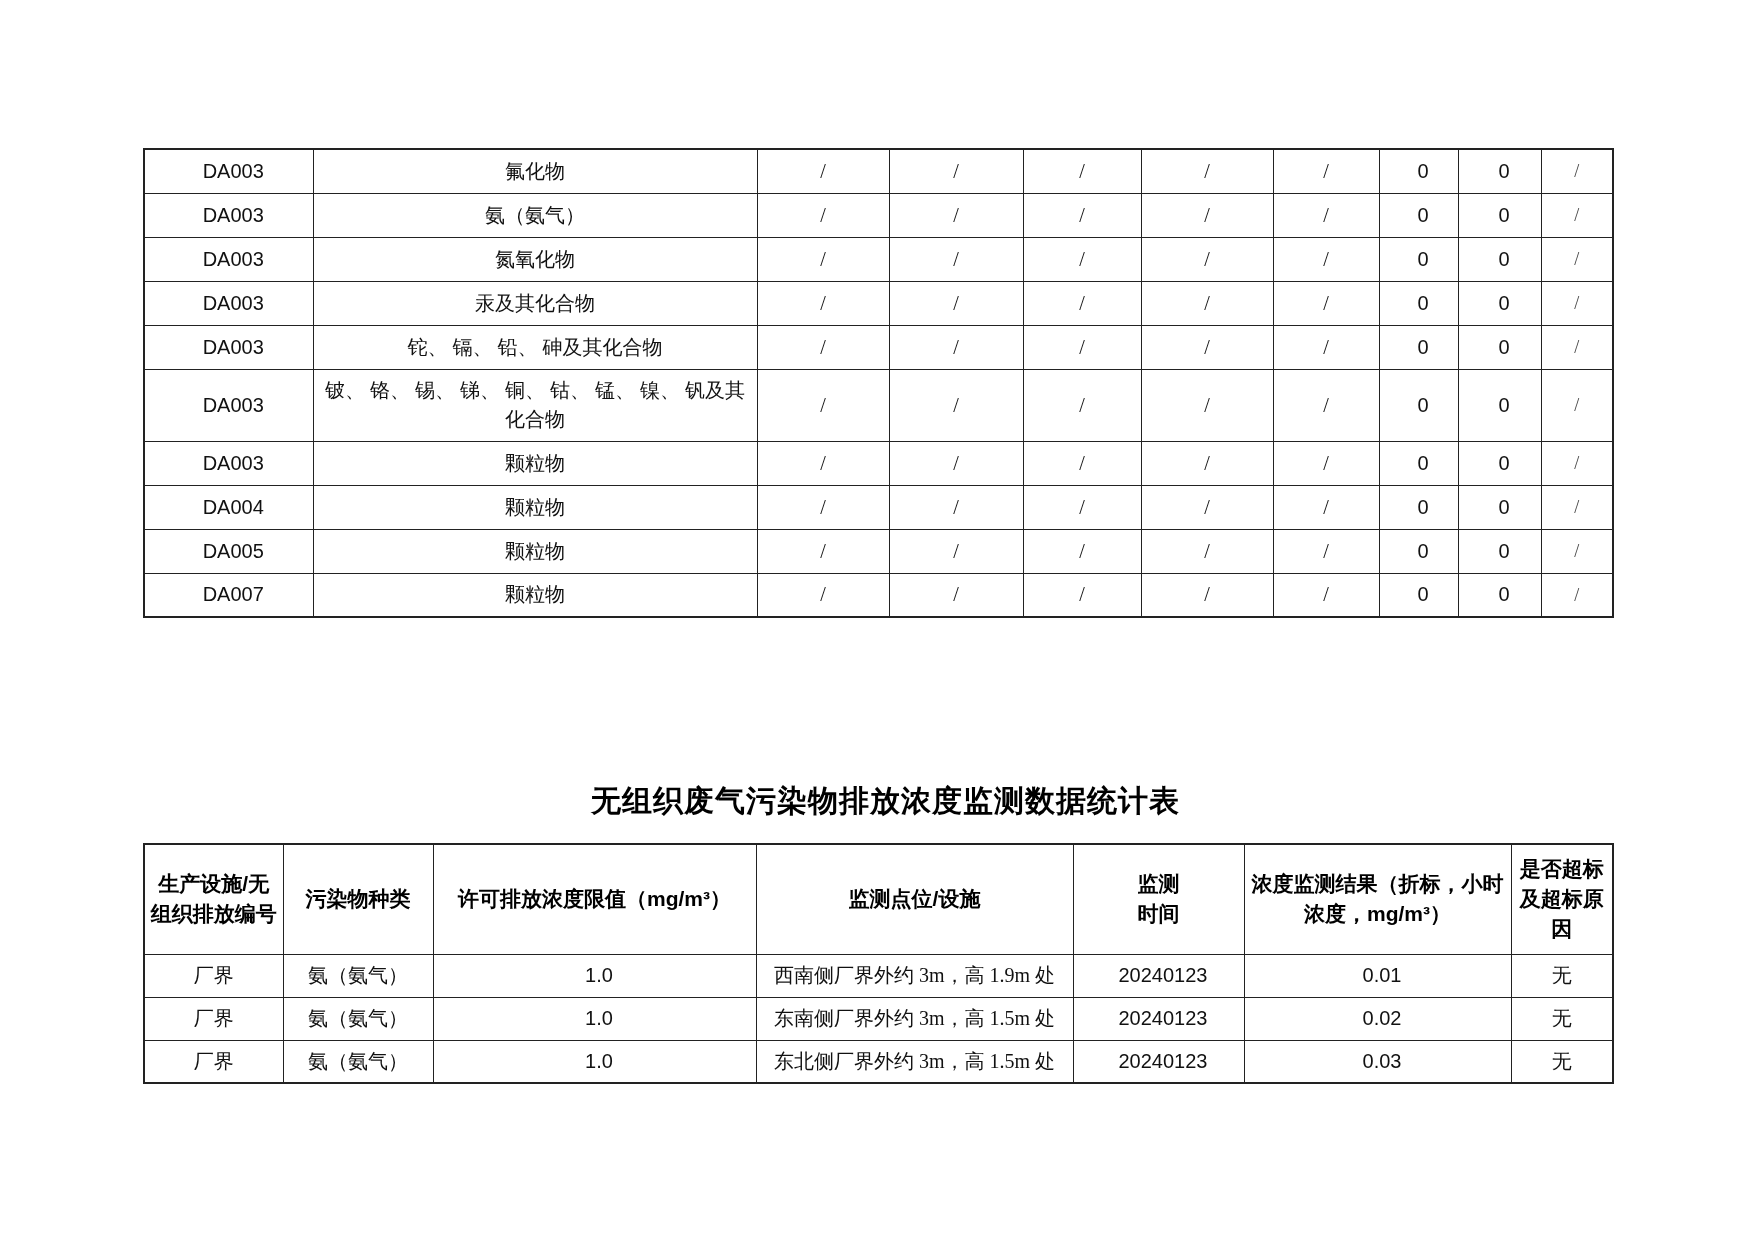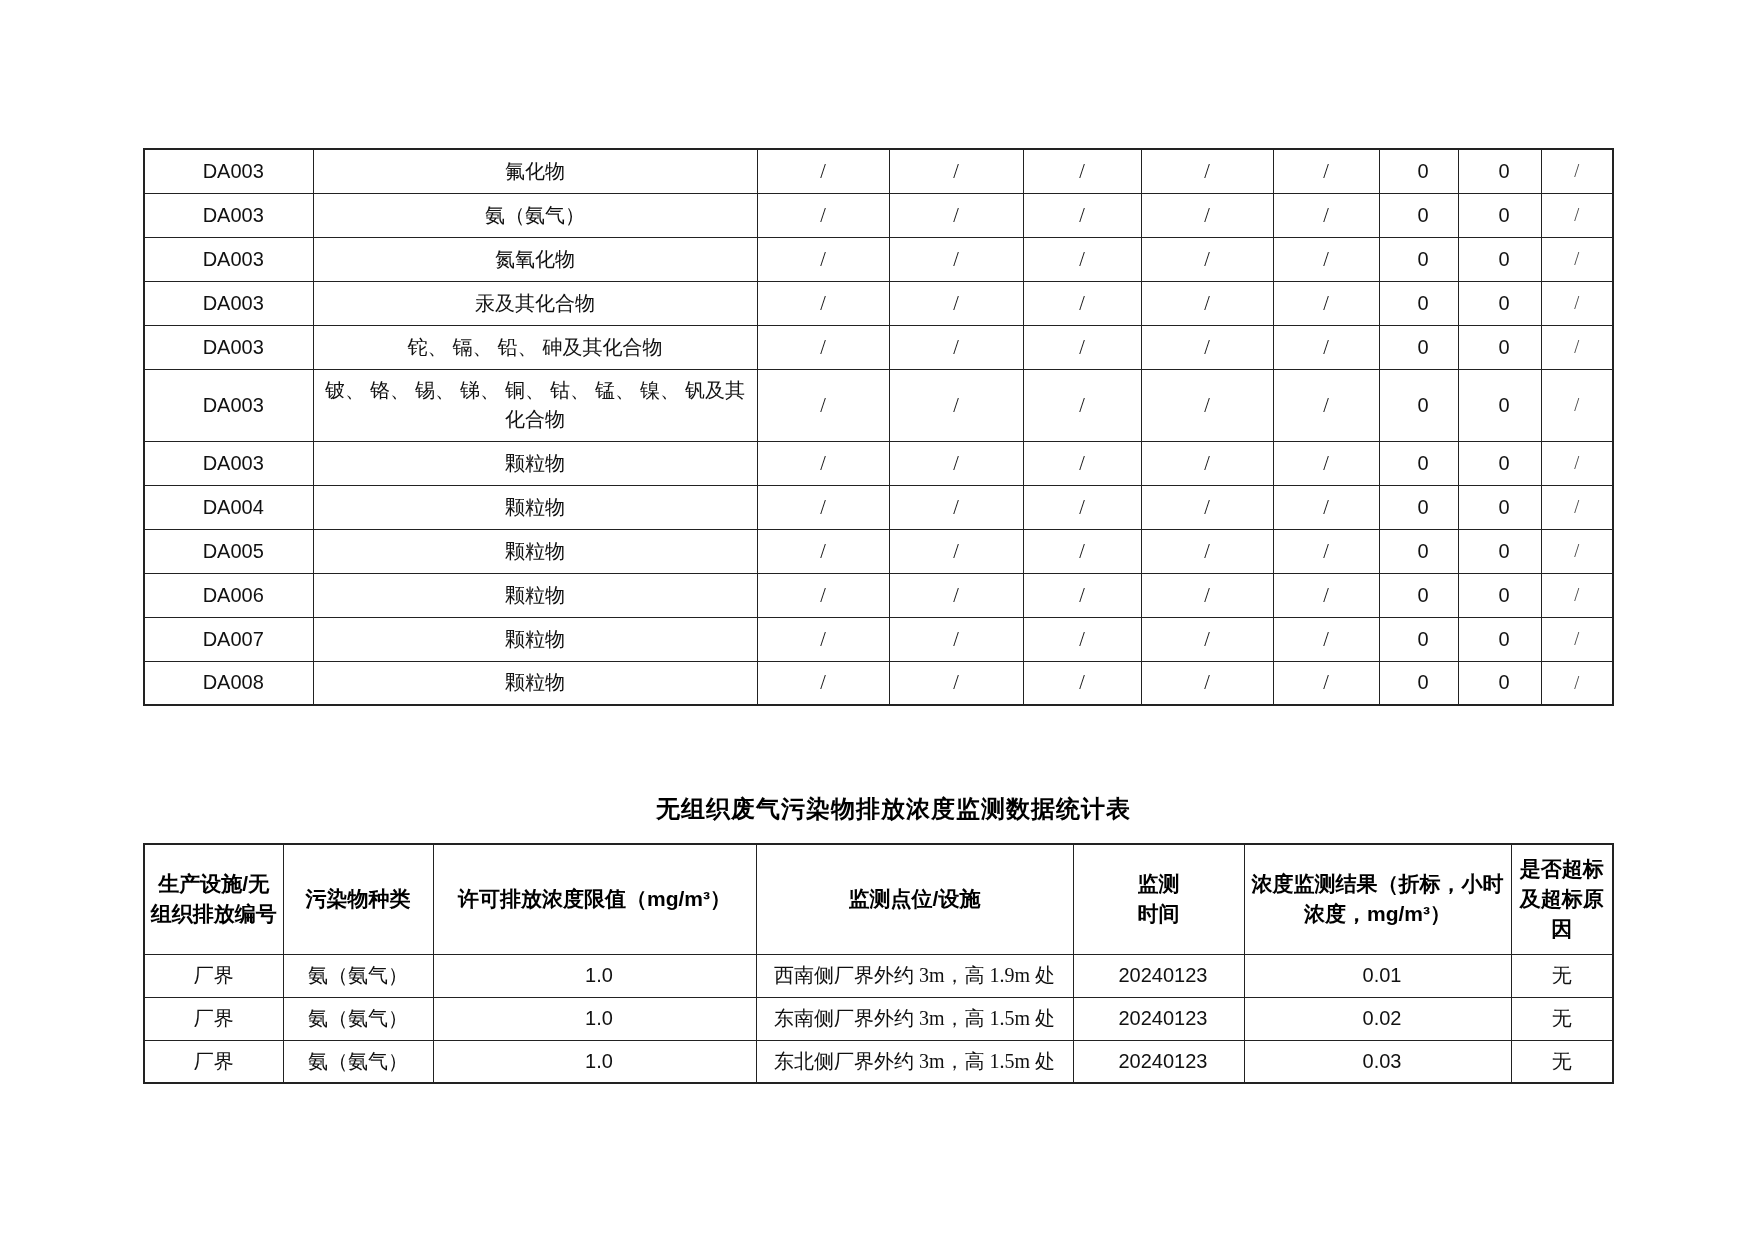--- a/index.html
+++ b/index.html
@@ -31,23 +31,23 @@
   #table1 {
     left: 143px; top: 148px; width: 1469px;
     border: 2px solid #222222;
   }
   #table1 tr { height: 44px; }
   #table1 tr.tall { height: 72px; }
   
   #section-title {
     position: absolute;
     left: 143px; top: 772px; width: 1469px;
-    margin: 16px;
+    margin: 8px;
     text-align: center;
-    font-size: 24px;
+    font-size: 30px;
     font-weight: bold;
     letter-spacing: 1px;
     line-height: 42px;
     font-family: "Liberation Serif", "DejaVu Serif", serif;
     color: #000000;
   }
   
   #table2 {
     left: 143px; top: 843px; width: 1469px;
     border: 2px solid #222222;
@@ -185,45 +185,21 @@
         <td class="slash">/</td>
         <td class="slash">/</td>
         <td class="slash">/</td>
         <td class="slash">/</td>
         <td class="slash">/</td>
         <td class="latin">0</td>
         <td class="latin">0</td>
         <td class="slash slash-light">/</td>
       </tr>
       <tr>
-        <td class="latin">DA006</td>
-        <td class="cjk">颗粒物</td>
-        <td class="slash">/</td>
-        <td class="slash">/</td>
-        <td class="slash">/</td>
-        <td class="slash">/</td>
-        <td class="slash">/</td>
-        <td class="latin">0</td>
-        <td class="latin">0</td>
-        <td class="slash slash-light">/</td>
-      </tr>
-      <tr>
         <td class="latin">DA007</td>
-        <td class="cjk">颗粒物</td>
-        <td class="slash">/</td>
-        <td class="slash">/</td>
-        <td class="slash">/</td>
-        <td class="slash">/</td>
-        <td class="slash">/</td>
-        <td class="latin">0</td>
-        <td class="latin">0</td>
-        <td class="slash slash-light">/</td>
-      </tr>
-      <tr>
-        <td class="latin">DA008</td>
         <td class="cjk">颗粒物</td>
         <td class="slash">/</td>
         <td class="slash">/</td>
         <td class="slash">/</td>
         <td class="slash">/</td>
         <td class="slash">/</td>
         <td class="latin">0</td>
         <td class="latin">0</td>
         <td class="slash slash-light">/</td>
       </tr>

